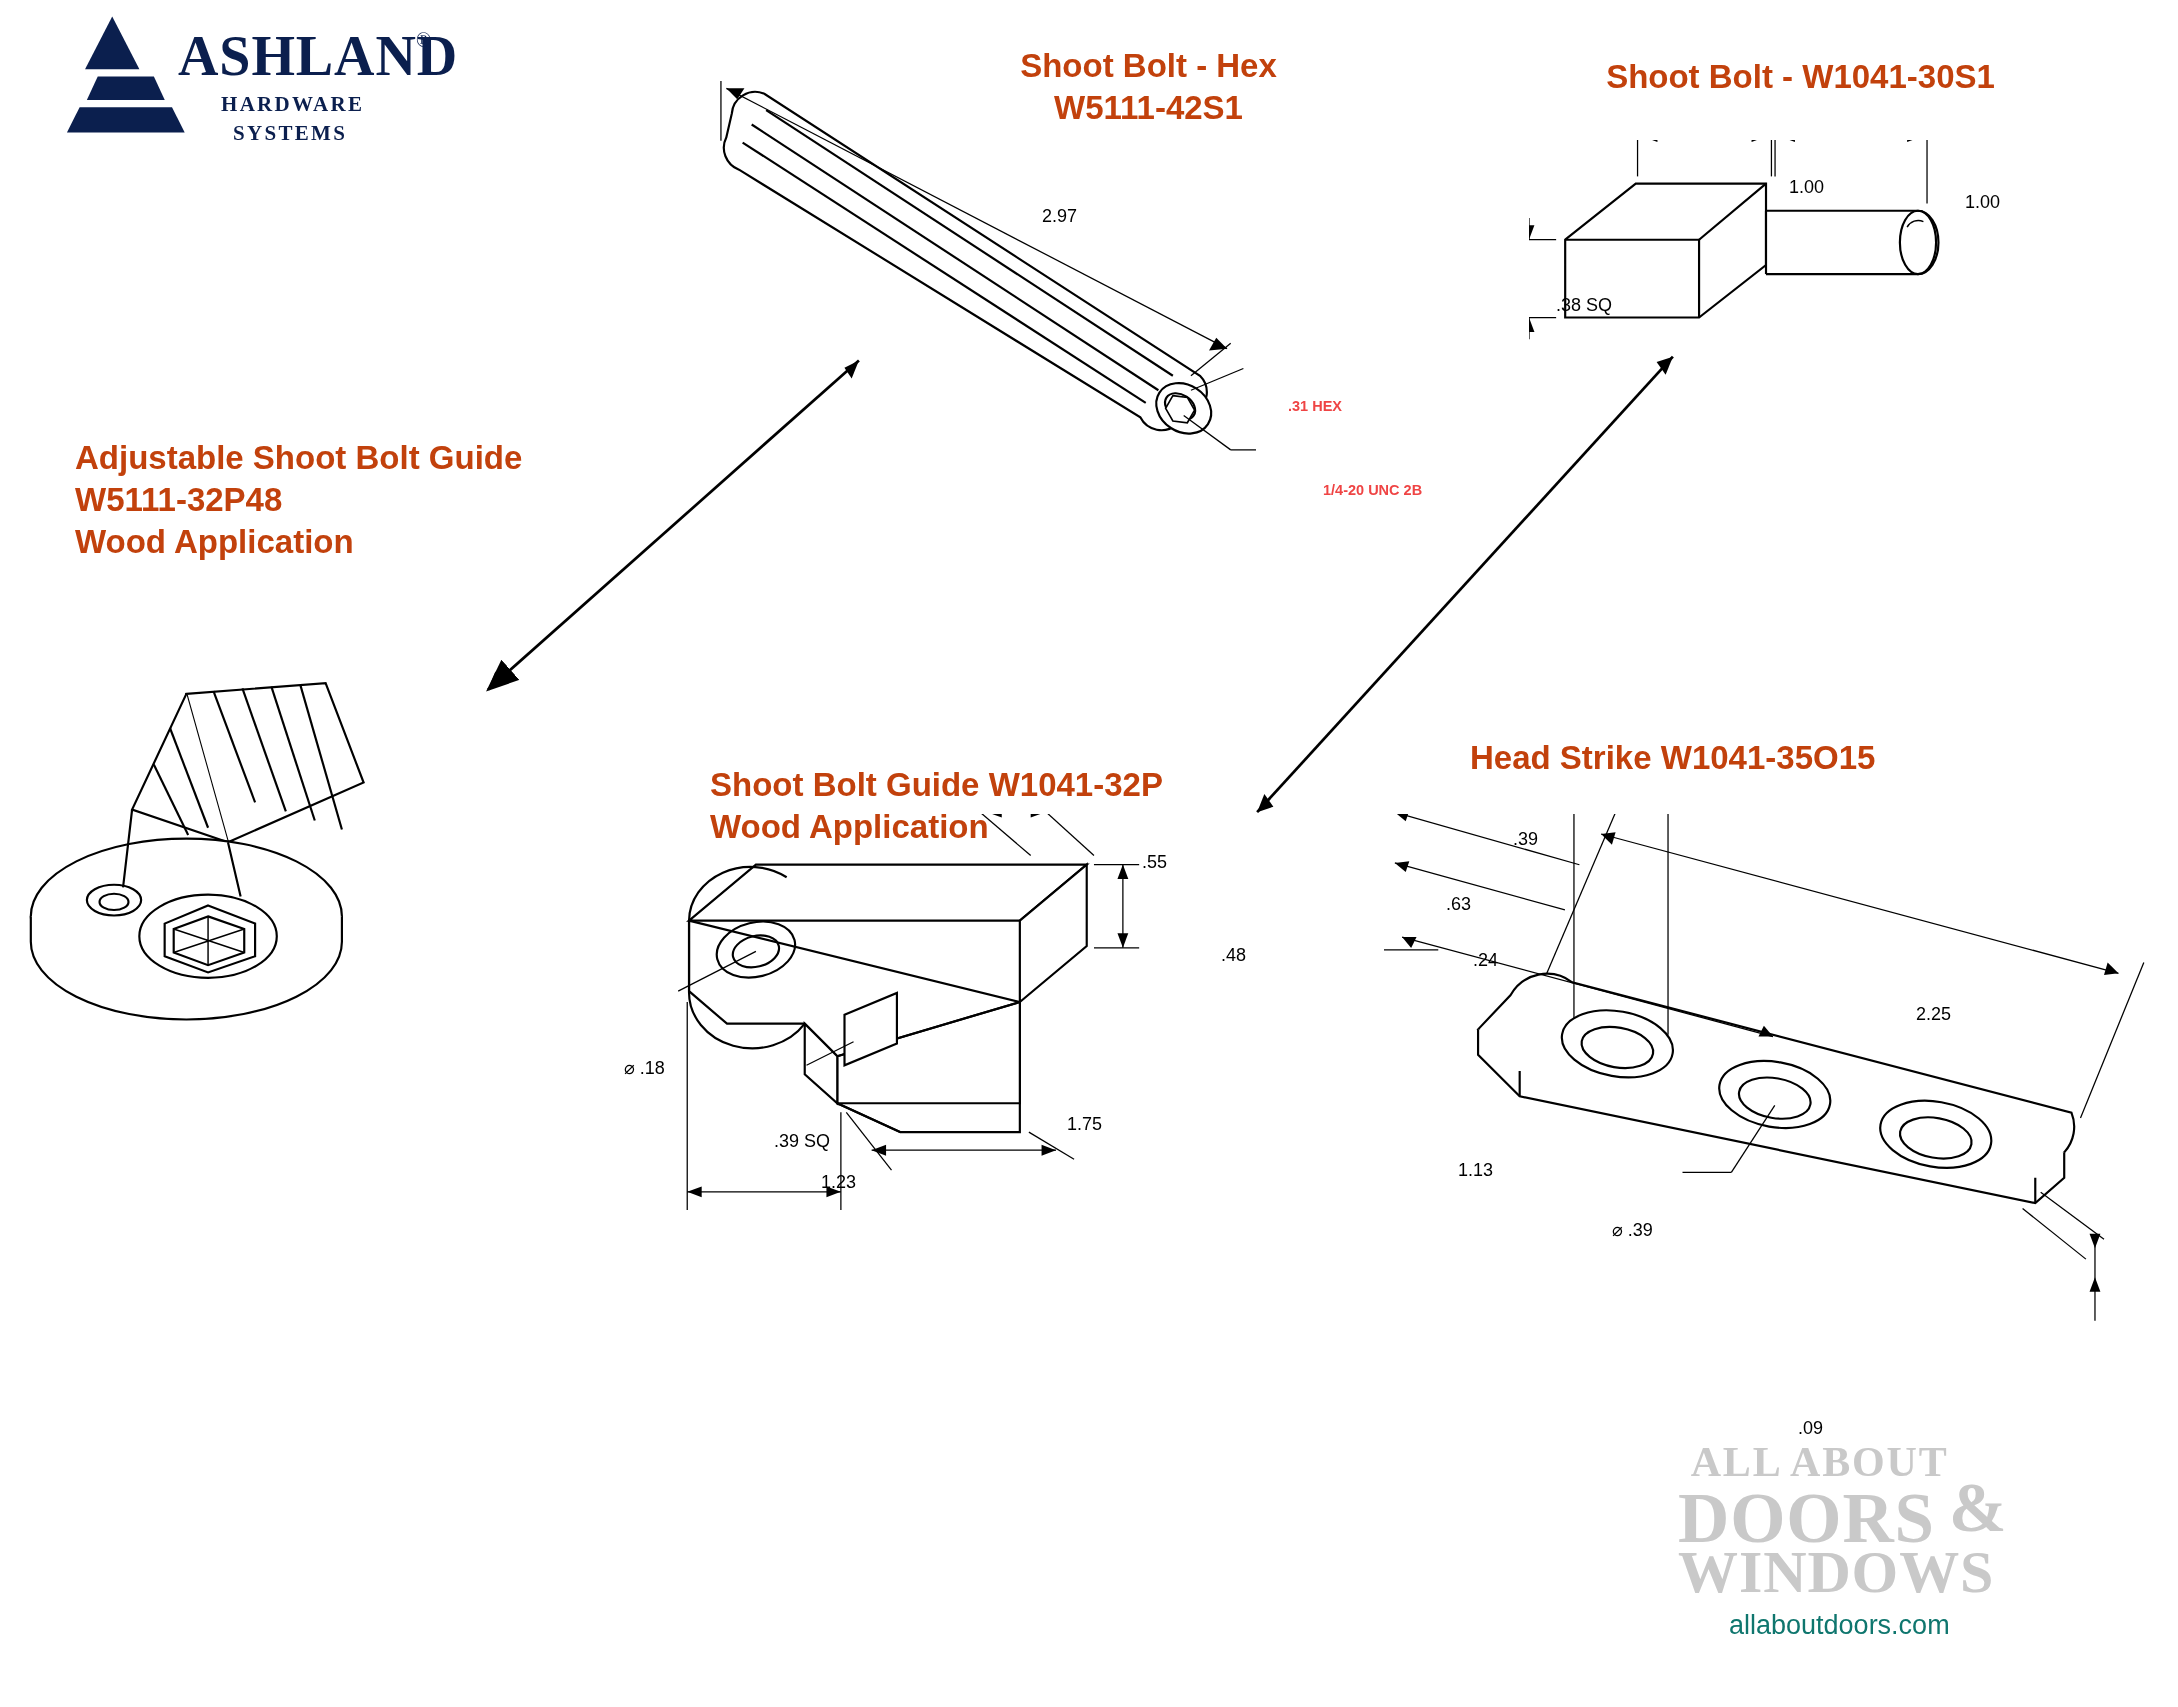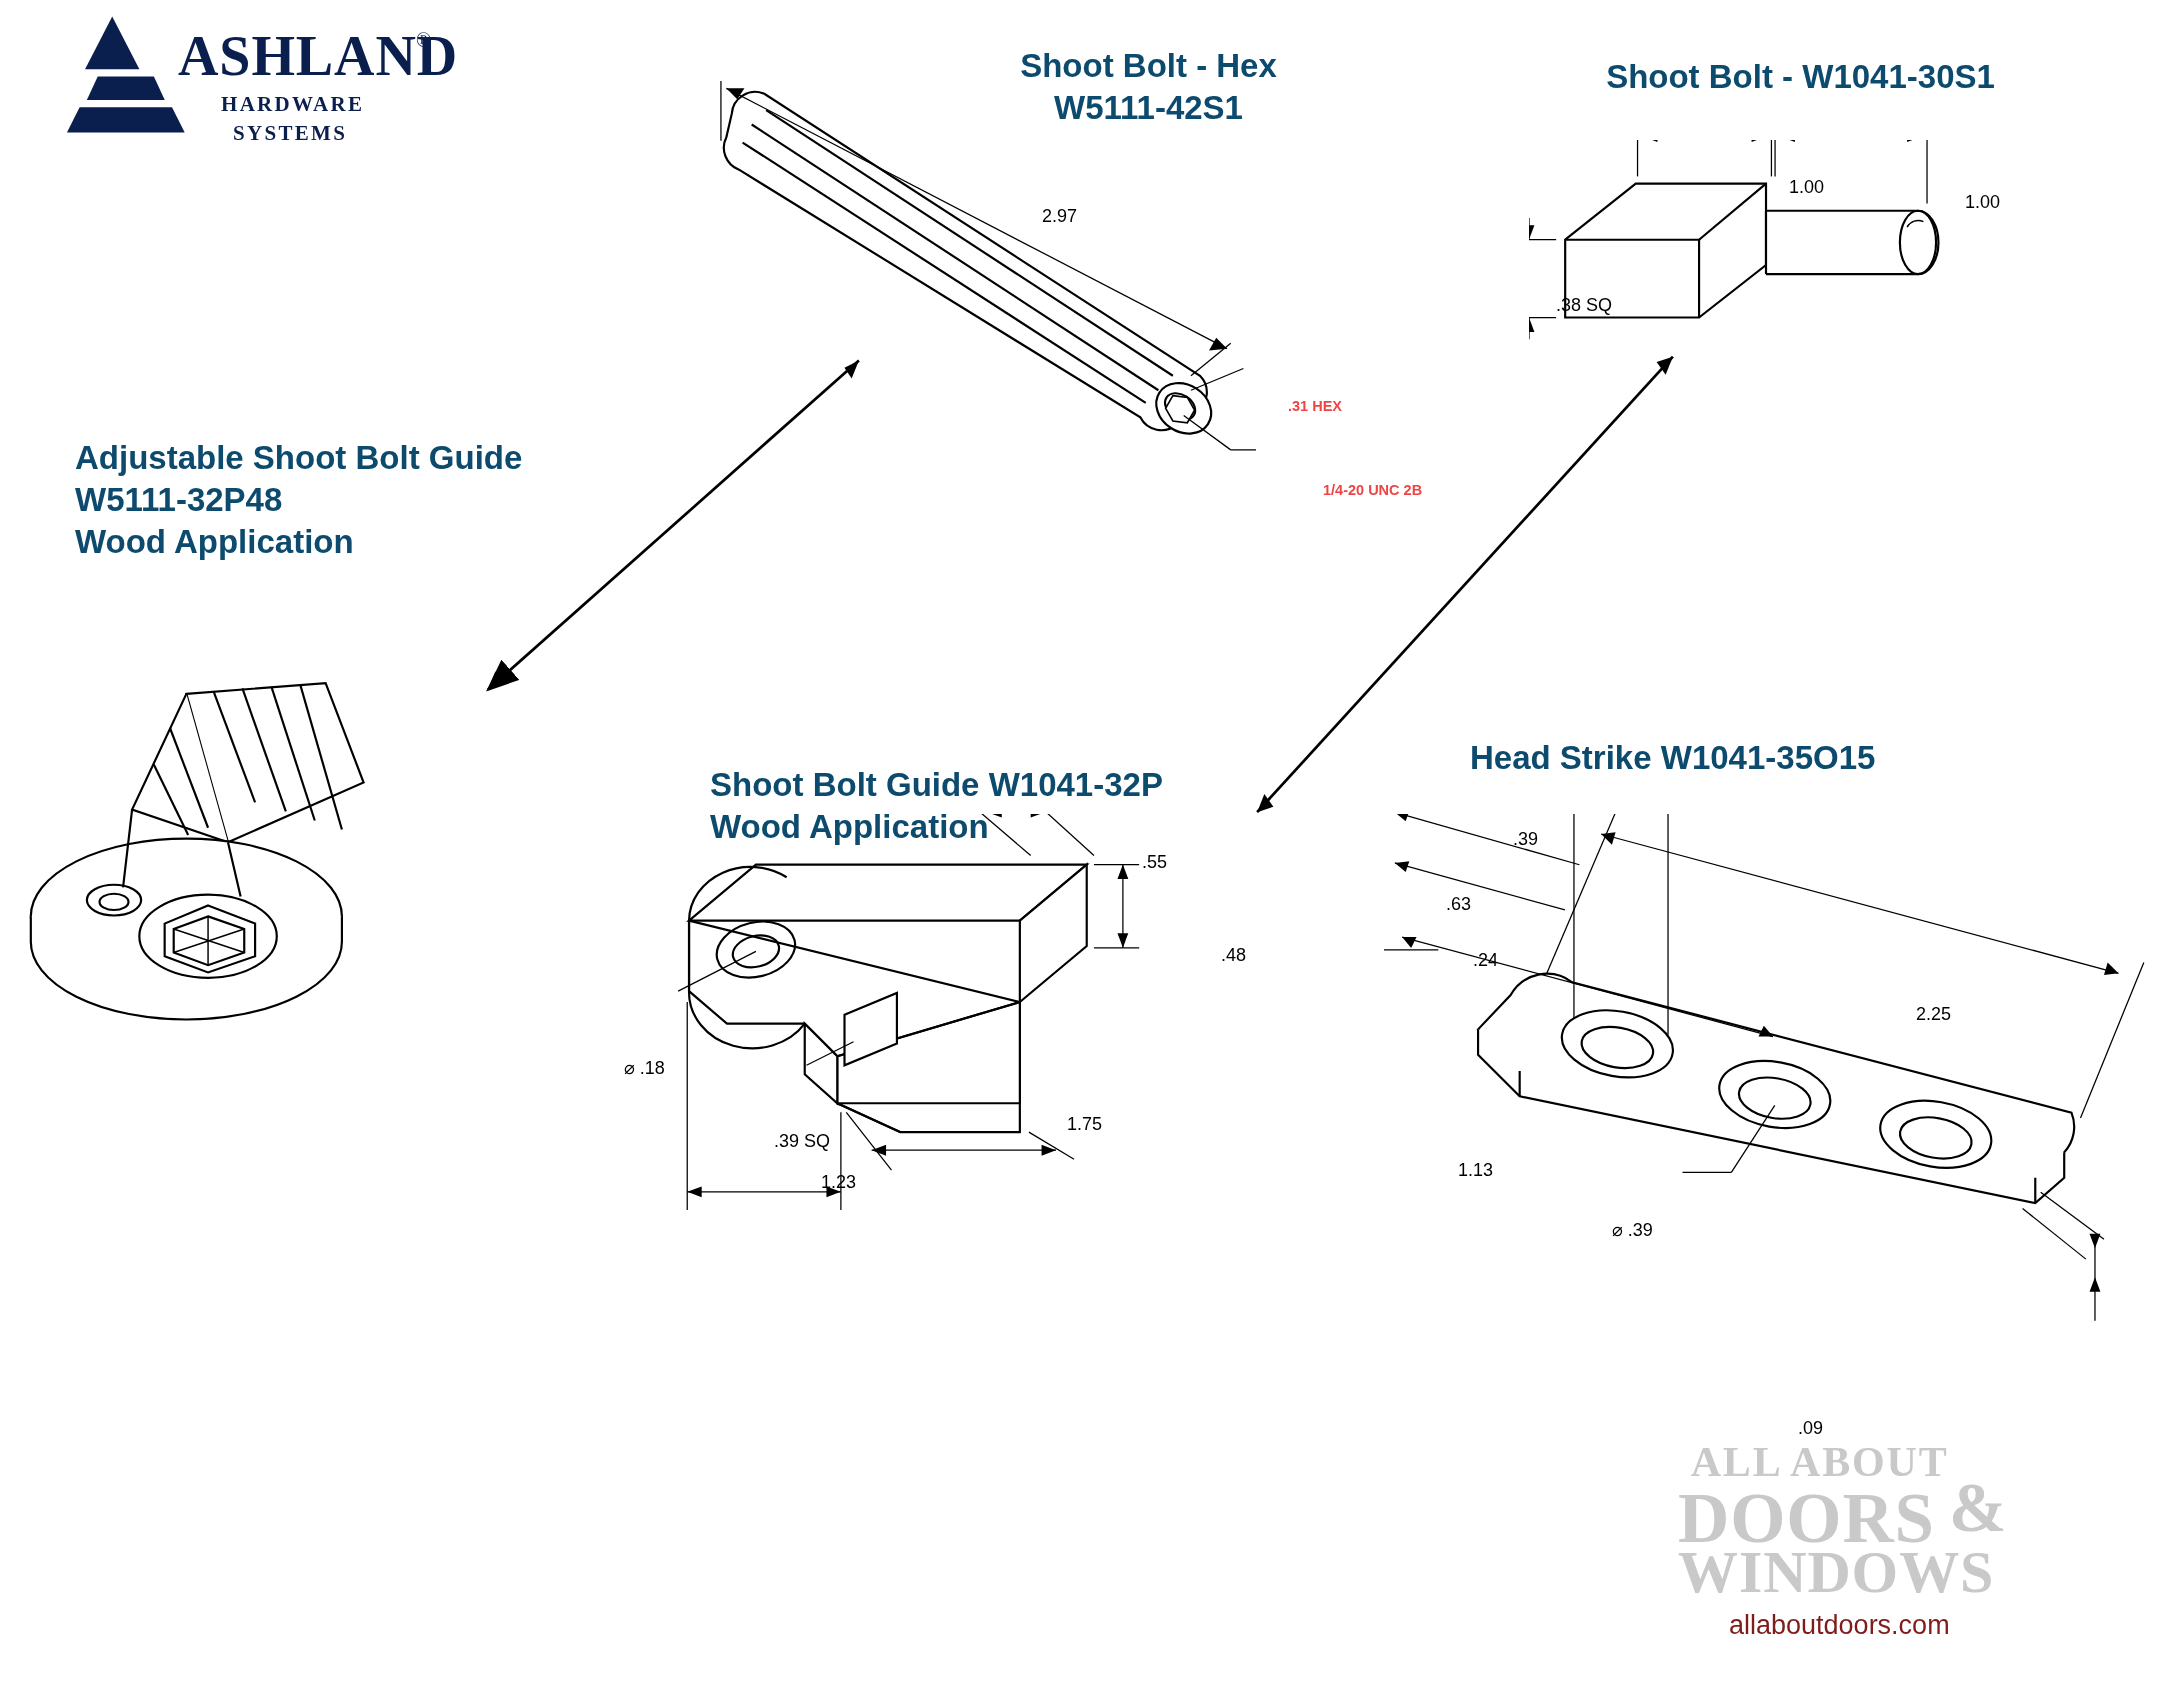--- a/index.html
+++ b/index.html
@@ -73,21 +73,21 @@
     letter-spacing: 2.3px;
     color: #0b1f4e;
   }
 
   
   .title {
     font-family: "Liberation Sans", sans-serif;
     font-weight: bold;
     font-size: 33px;
     line-height: 42px;
-    color: #0c4a6e;
+    color: #c2410c;
     white-space: pre-line;
   }
   .title-center { text-align: center; }
 
   
   .dim {
     font-family: "Liberation Sans", sans-serif;
     font-size: 18px;
     color: #000000;
     white-space: nowrap;
@@ -119,21 +119,21 @@
   }
   .wm-line1 { left: 12.7px; top: 0px;  font-size: 42px; letter-spacing: 1.8px; }
   .wm-line2 { left: 0px;  top: 40px; font-size: 71px; letter-spacing: 0.9px; }
   .wm-line3 { left: 0px;  top: 100px; font-size: 60px; letter-spacing: 0.9px; }
   .wm-url {
     position: absolute;
     left: 51px;
     top: 172px;
     font-family: "Liberation Sans", sans-serif;
     font-size: 27px;
-    color: #7f1d1d;
+    color: #0f766e;
     white-space: nowrap;
   }
   .wm-amp {
     position: absolute;
     font-family: "Liberation Serif", serif;
     font-weight: bold;
     font-size: 69px;
     color: #c9c9c9;
   }
 

